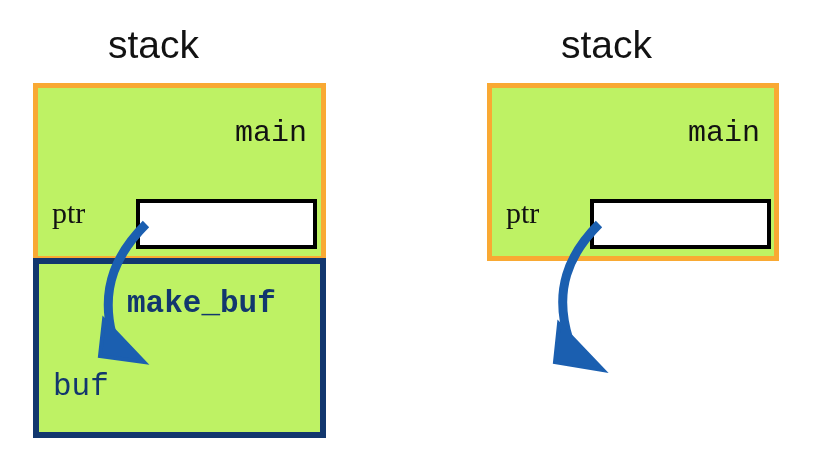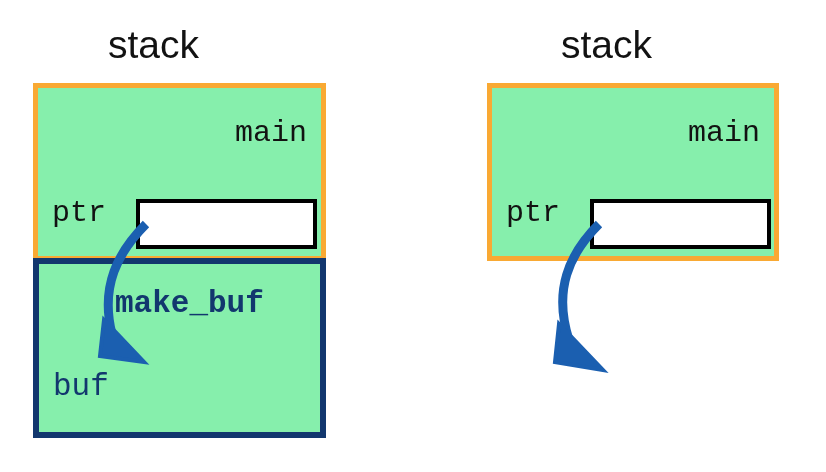--- a/index.html
+++ b/index.html
@@ -41,21 +41,21 @@
     color: #121212;
     letter-spacing: 0px;
   }
   .panel-left .stack-title  { left: -53px; }
   .panel-right .stack-title { left: -13px; }
 
   
   .frame {
     position: absolute;
     box-sizing: border-box;
-    background: #86efac;
+    background: #bef264;
   }
   .frame-main {
     left: 33px;
     top: 83px;
     width: 293px;
     height: 178px;
     border: 5px solid #f9a933;
   }
   .frame-callee {
     left: 33px;
@@ -84,21 +84,21 @@
     white-space: nowrap;
   }
   .panel-left .frame-name-main  { right: 14px; top: 28px; }
   .panel-right .frame-name-main { right: 14px; top: 28px; }
 
   
   .ptr-label {
     position: absolute;
     left: 14px;
     top: 108px;
-    font-family: Liberation Mono, monospace;
+    font-family: Liberation Serif, serif;
     font-size: 30px;
     line-height: 34px;
     color: #121212;
   }
   .ptr-box {
     position: absolute;
     box-sizing: border-box;
     left: 98px;
     top: 111px;
     width: 181px;
@@ -111,21 +111,21 @@
   
   .callee-fn {
     position: absolute;
     font-family: "Liberation Mono", monospace;
     font-weight: bold;
     font-size: 31px;
     line-height: 36px;
     color: #12376e;
     white-space: nowrap;
   }
-  .panel-left .callee-fn { left: 76px; top: 22px; }
+  .panel-left .callee-fn { left: 88px; top: 22px; }
 
   .buf-label {
     position: absolute;
     left: 14px;
     top: 105px;
     font-family: "Liberation Mono", monospace;
     font-weight: normal;
     font-size: 31px;
     line-height: 36px;
     color: #12376e;

